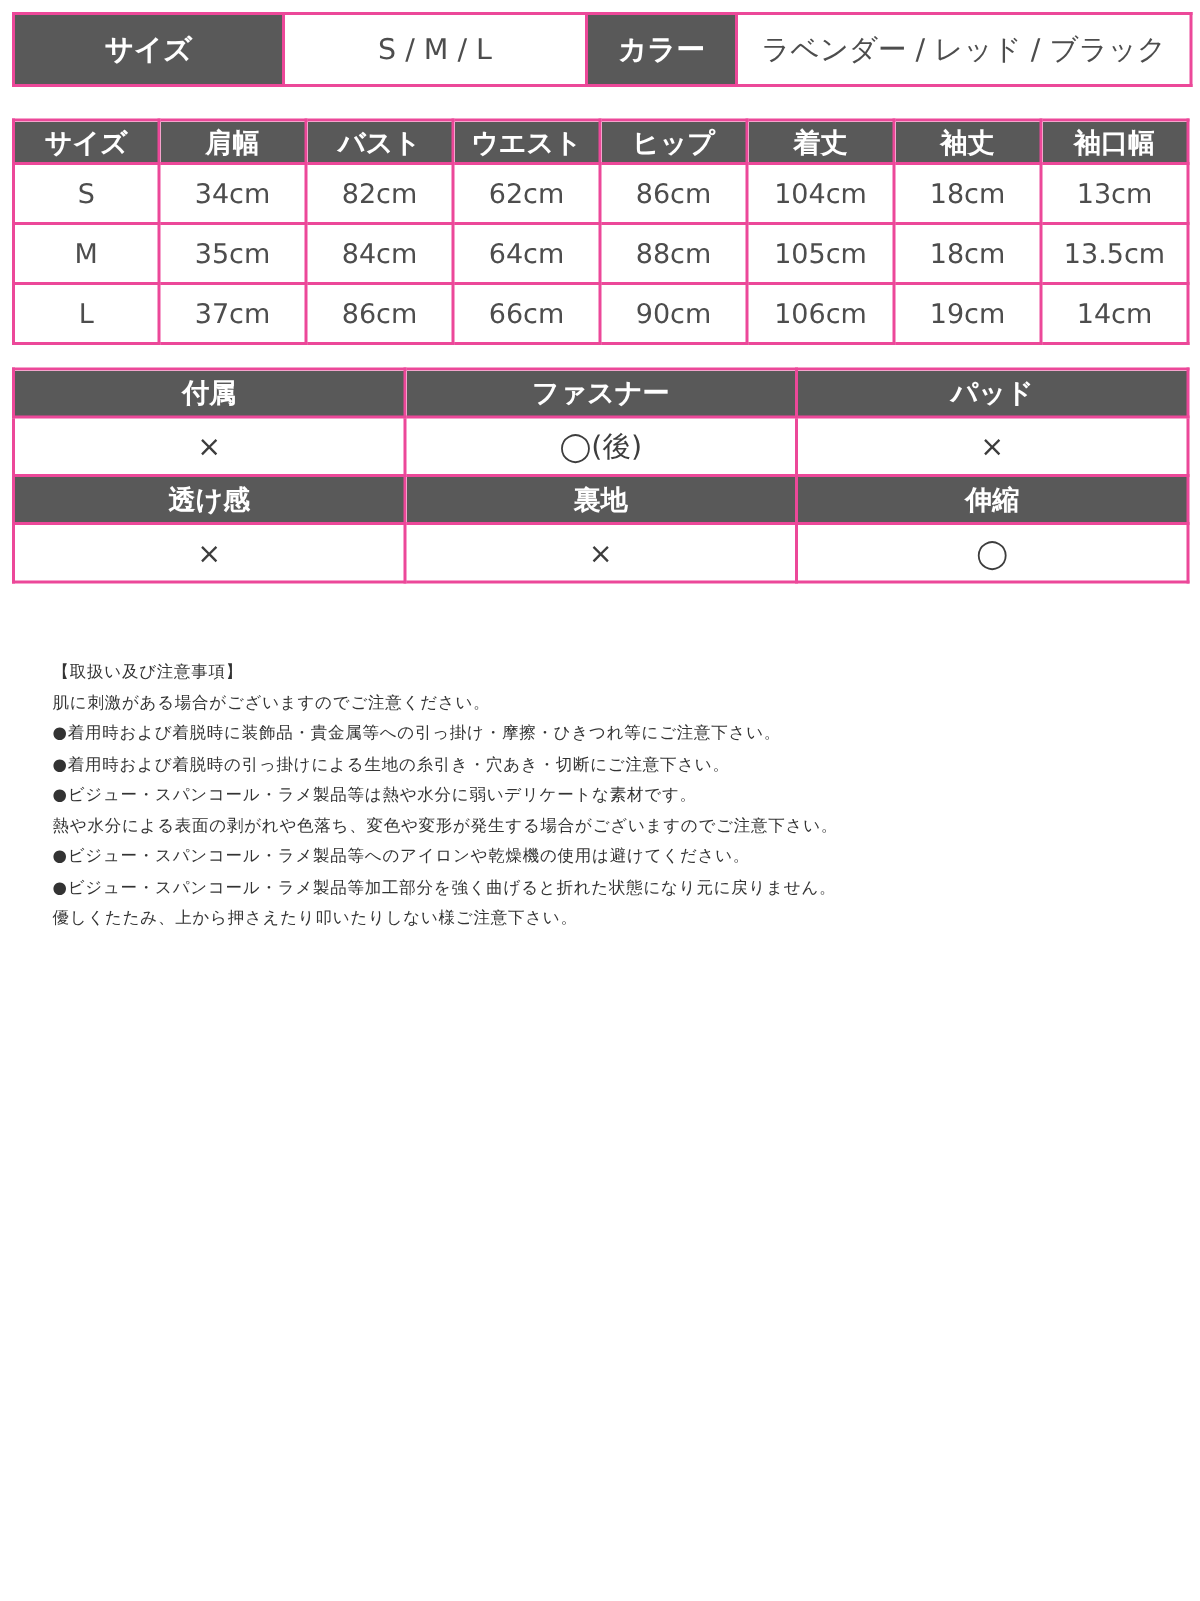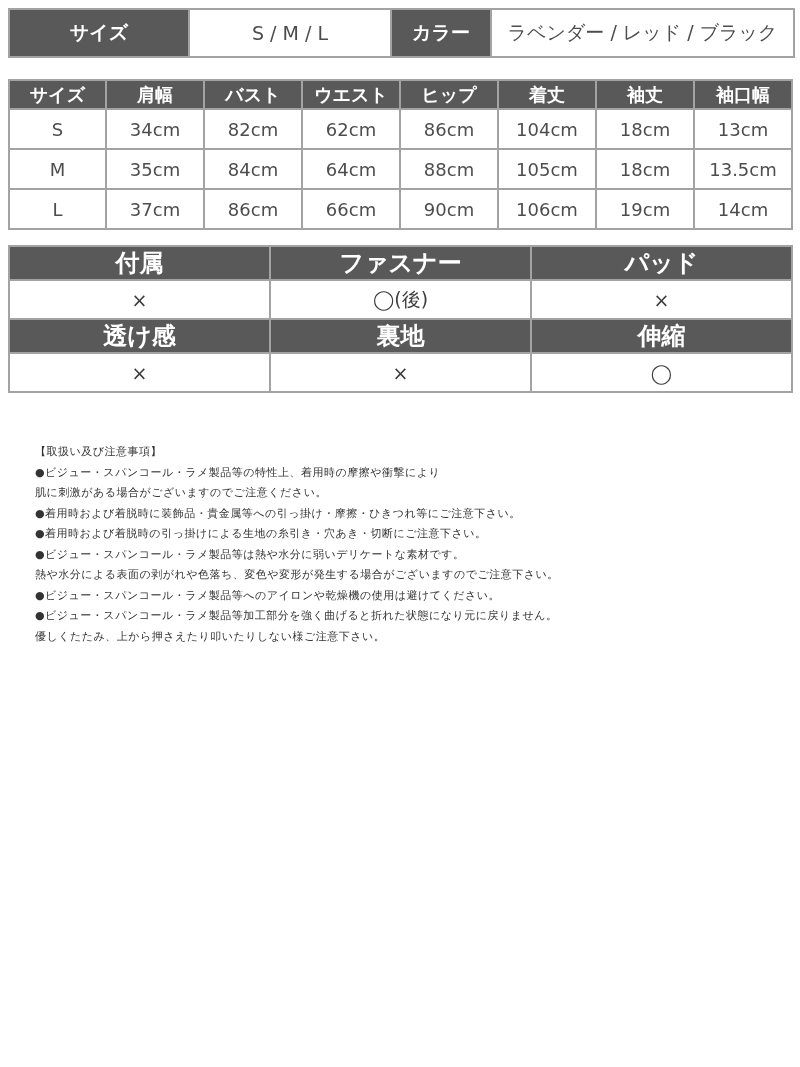--- a/index.html
+++ b/index.html
@@ -16,21 +16,21 @@
     overflow: hidden;
   }
   table {
     border-collapse: collapse;
     table-layout: fixed;
     margin-left: 8px;
     width: 785px;
     background: #ffffff;
   }
   th, td {
-    border: 2px solid #a3a3a3;
+    border: 2px solid #ec4899;
     text-align: center;
     vertical-align: middle;
     overflow: hidden;
     padding: 0;
   }
   th.hdr {
     background: #595959;
     color: #ffffff;
     font-weight: bold;
   }
@@ -44,21 +44,21 @@
   .t1 .c4 { width: 301px; }
   .prewrap { white-space: pre-wrap; }
   
   .t2 { margin-top: 21px; }
   .t2 th { height: 27px; font-size: 18px; }
   .t2 td { height: 38px; font-size: 18px; color: #4d4d4d; }
   .t2 .cs { width: 95px; }
   .t2 .cn { width: 96px; }
   
   .t3 { margin-top: 15px; }
-  .t3 th { height: 30px; font-size: 24px; }
+  .t3 th { height: 30px; font-size: 18px; }
   .t3 td { height: 37px; font-size: 19px; color: #3d3d3d; }
   .t3 .c { width: 259px; }
   
   .notes {
     margin-top: 49px;
     margin-left: 35px;
     margin-right: 20px;
     font-size: 11px;
     line-height: 20.5px;
     color: #333333;
@@ -147,21 +147,20 @@
     <tr>
       <td>×</td>
       <td>×</td>
       <td>◯</td>
     </tr>
   </tbody>
     </table>
 
   <div class="notes">
     <div>【取扱い及び注意事項】</div>
-    <div>●ビジュー・スパンコール・ラメ製品等の特性上、着用時の摩擦や衝撃により</div>
     <div>肌に刺激がある場合がございますのでご注意ください。</div>
     <div>●着用時および着脱時に装飾品・貴金属等への引っ掛け・摩擦・ひきつれ等にご注意下さい。</div>
     <div>●着用時および着脱時の引っ掛けによる生地の糸引き・穴あき・切断にご注意下さい。</div>
     <div>●ビジュー・スパンコール・ラメ製品等は熱や水分に弱いデリケートな素材です。</div>
     <div>熱や水分による表面の剥がれや色落ち、変色や変形が発生する場合がございますのでご注意下さい。</div>
     <div>●ビジュー・スパンコール・ラメ製品等へのアイロンや乾燥機の使用は避けてください。</div>
     <div>●ビジュー・スパンコール・ラメ製品等加工部分を強く曲げると折れた状態になり元に戻りません。</div>
     <div>優しくたたみ、上から押さえたり叩いたりしない様ご注意下さい。</div>
   </div>
 

